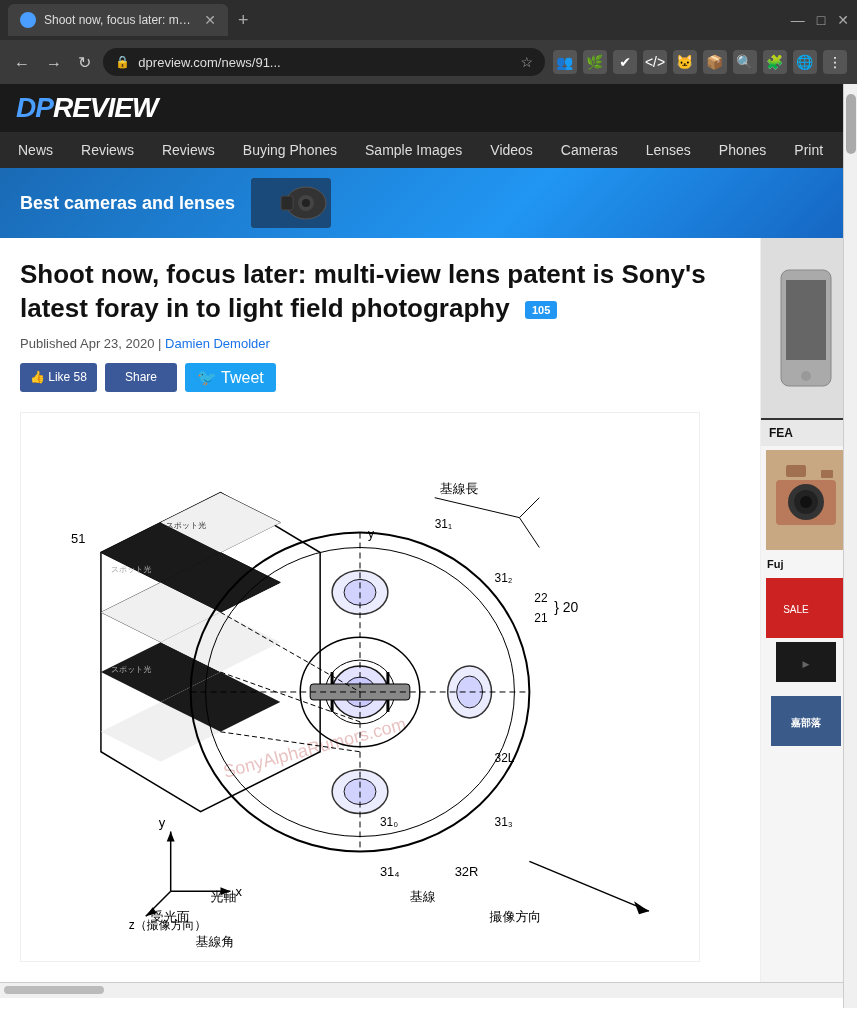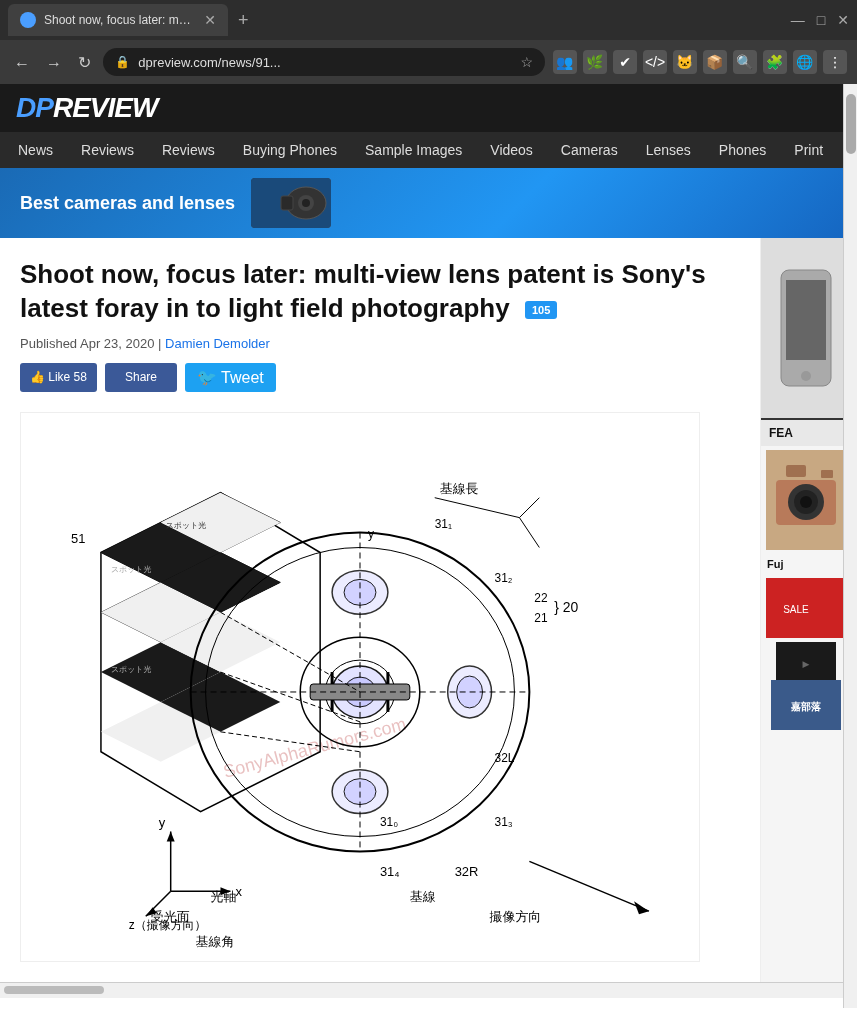--- a/index.html
+++ b/index.html
@@ -301,21 +301,21 @@
     .sidebar-dark-block {
       width: 60px;
       height: 40px;
       background: #222;
       margin: 4px auto;
     }
     .sidebar-logo-block {
       width: 70px;
       height: 37px;
       background: linear-gradient(135deg, #4a6fa5 0%, #2a4f85 100%);
-      margin: 4px auto;
+      margin: 20px auto;
       border-radius: 4px;
       display: flex;
       align-items: center;
       justify-content: center;
       color: white;
       font-size: 9px;
       font-weight: bold;
     }
   </style>
 </head>

